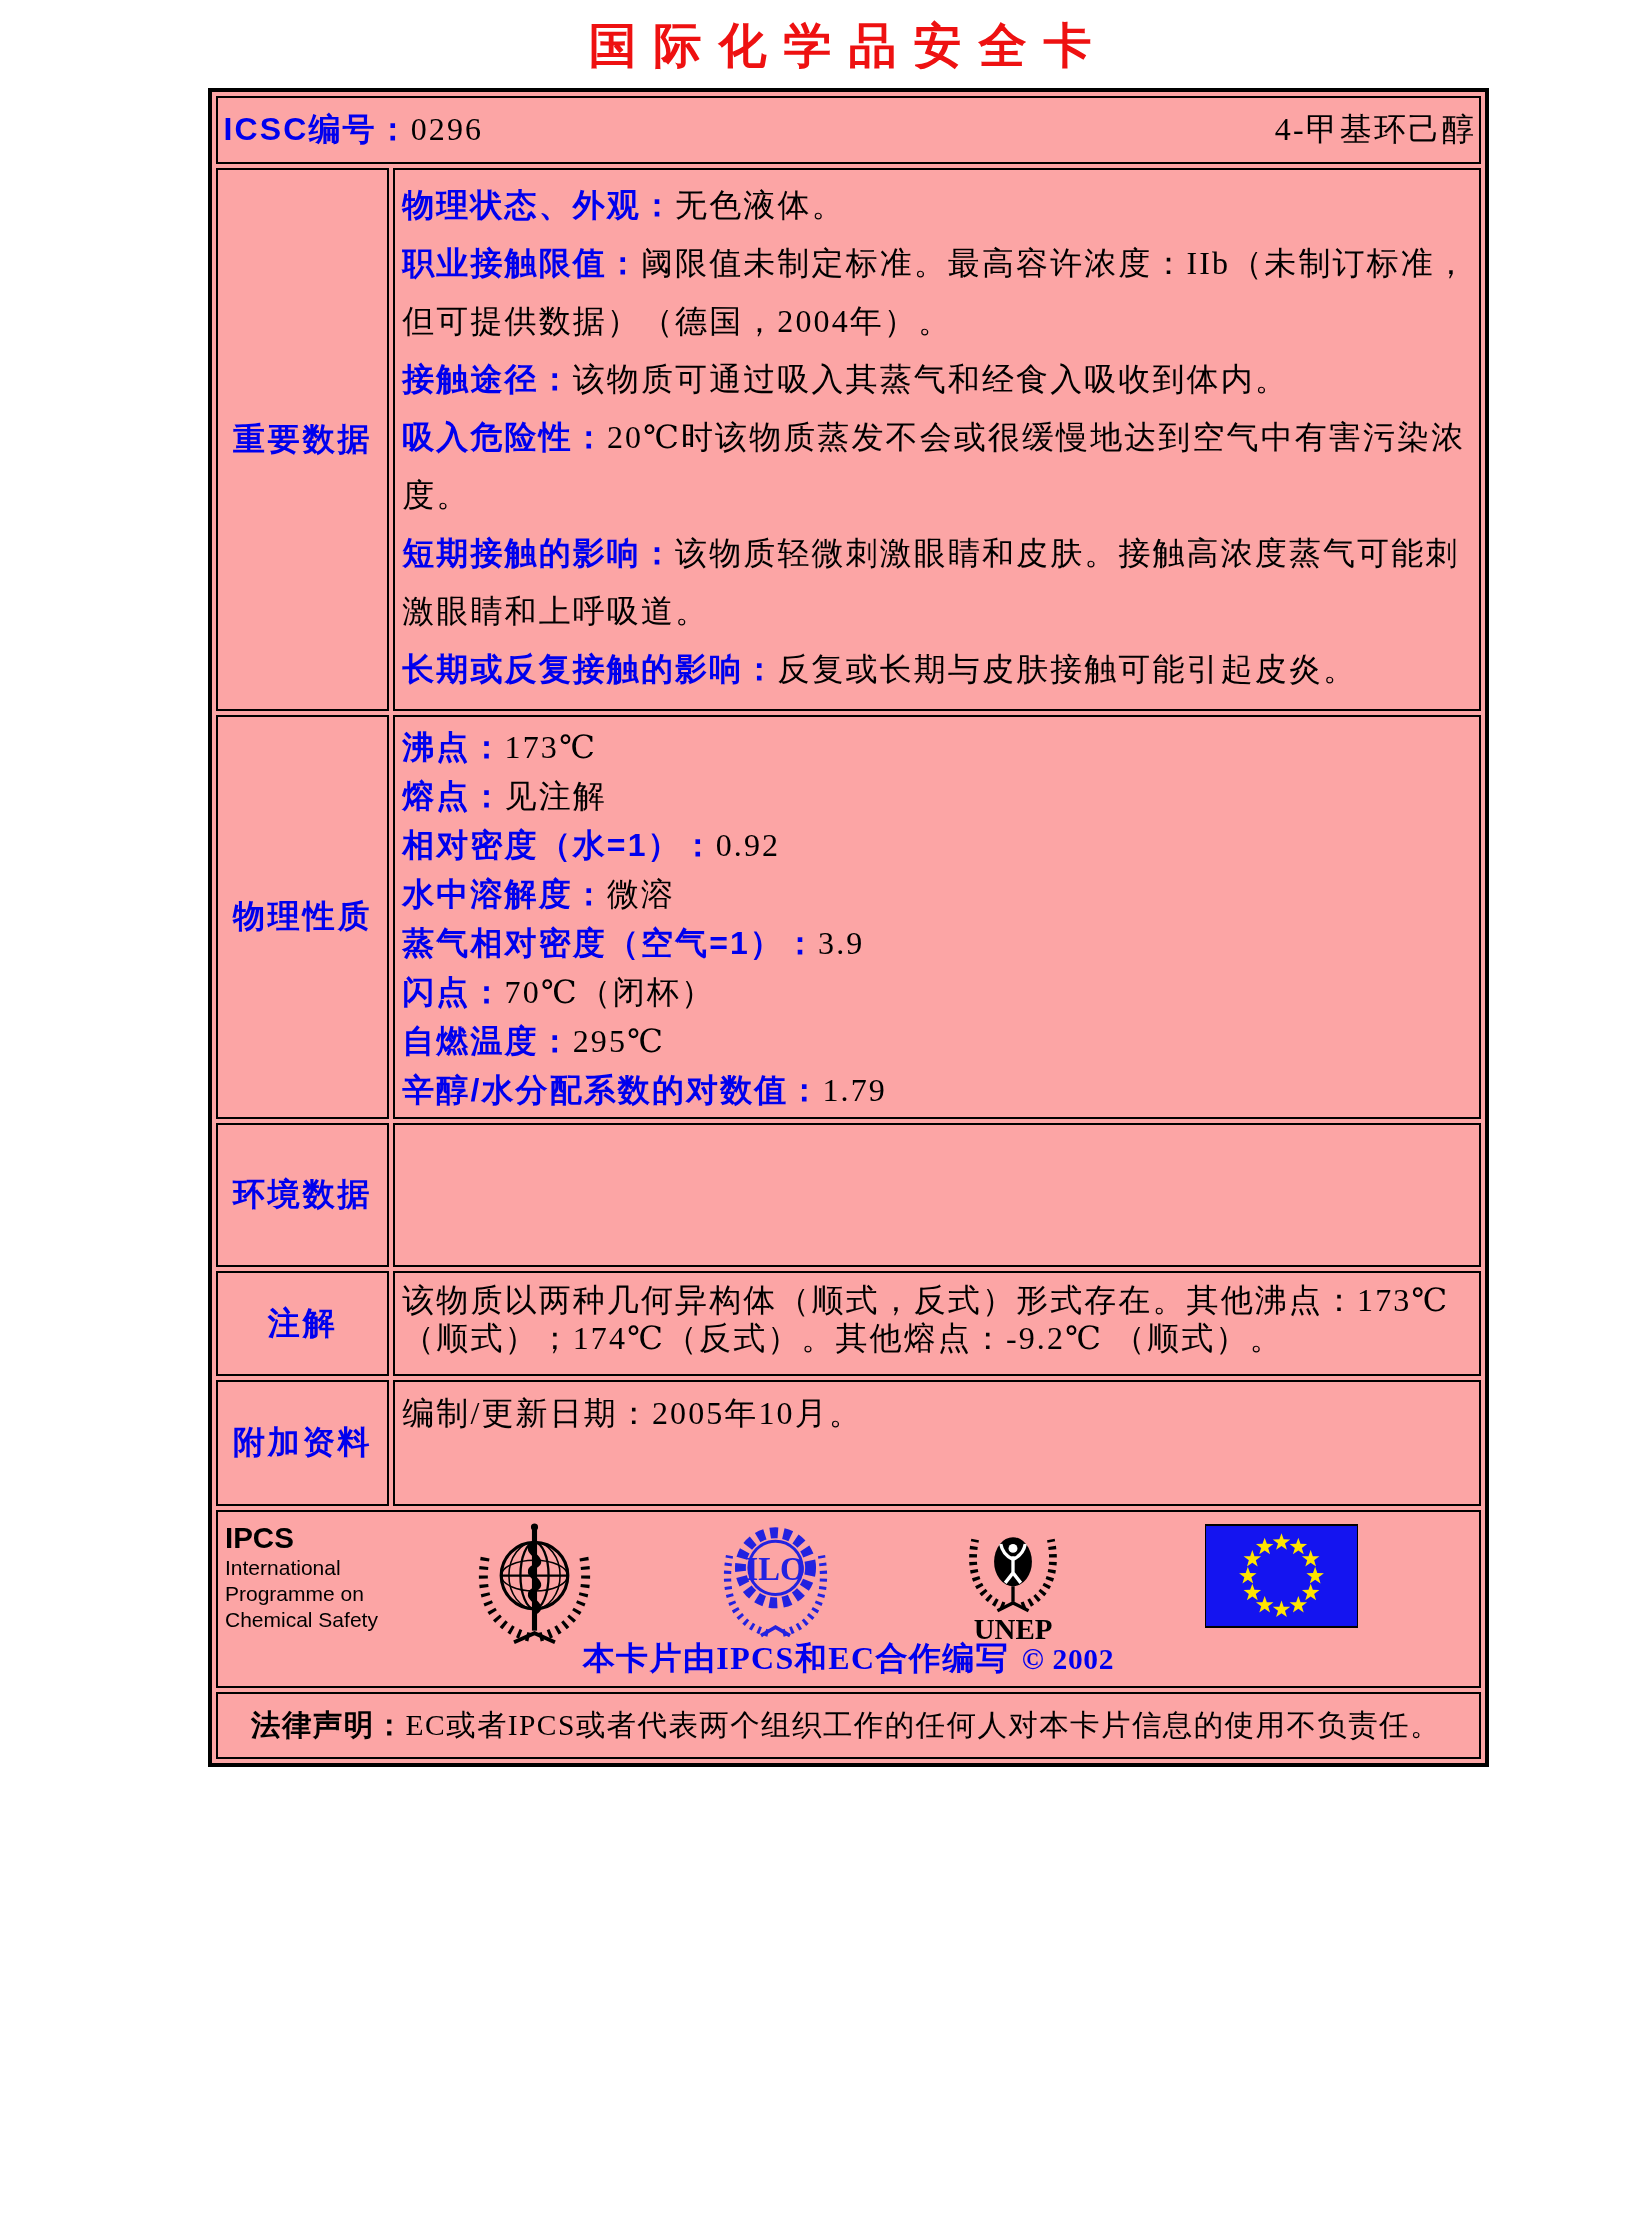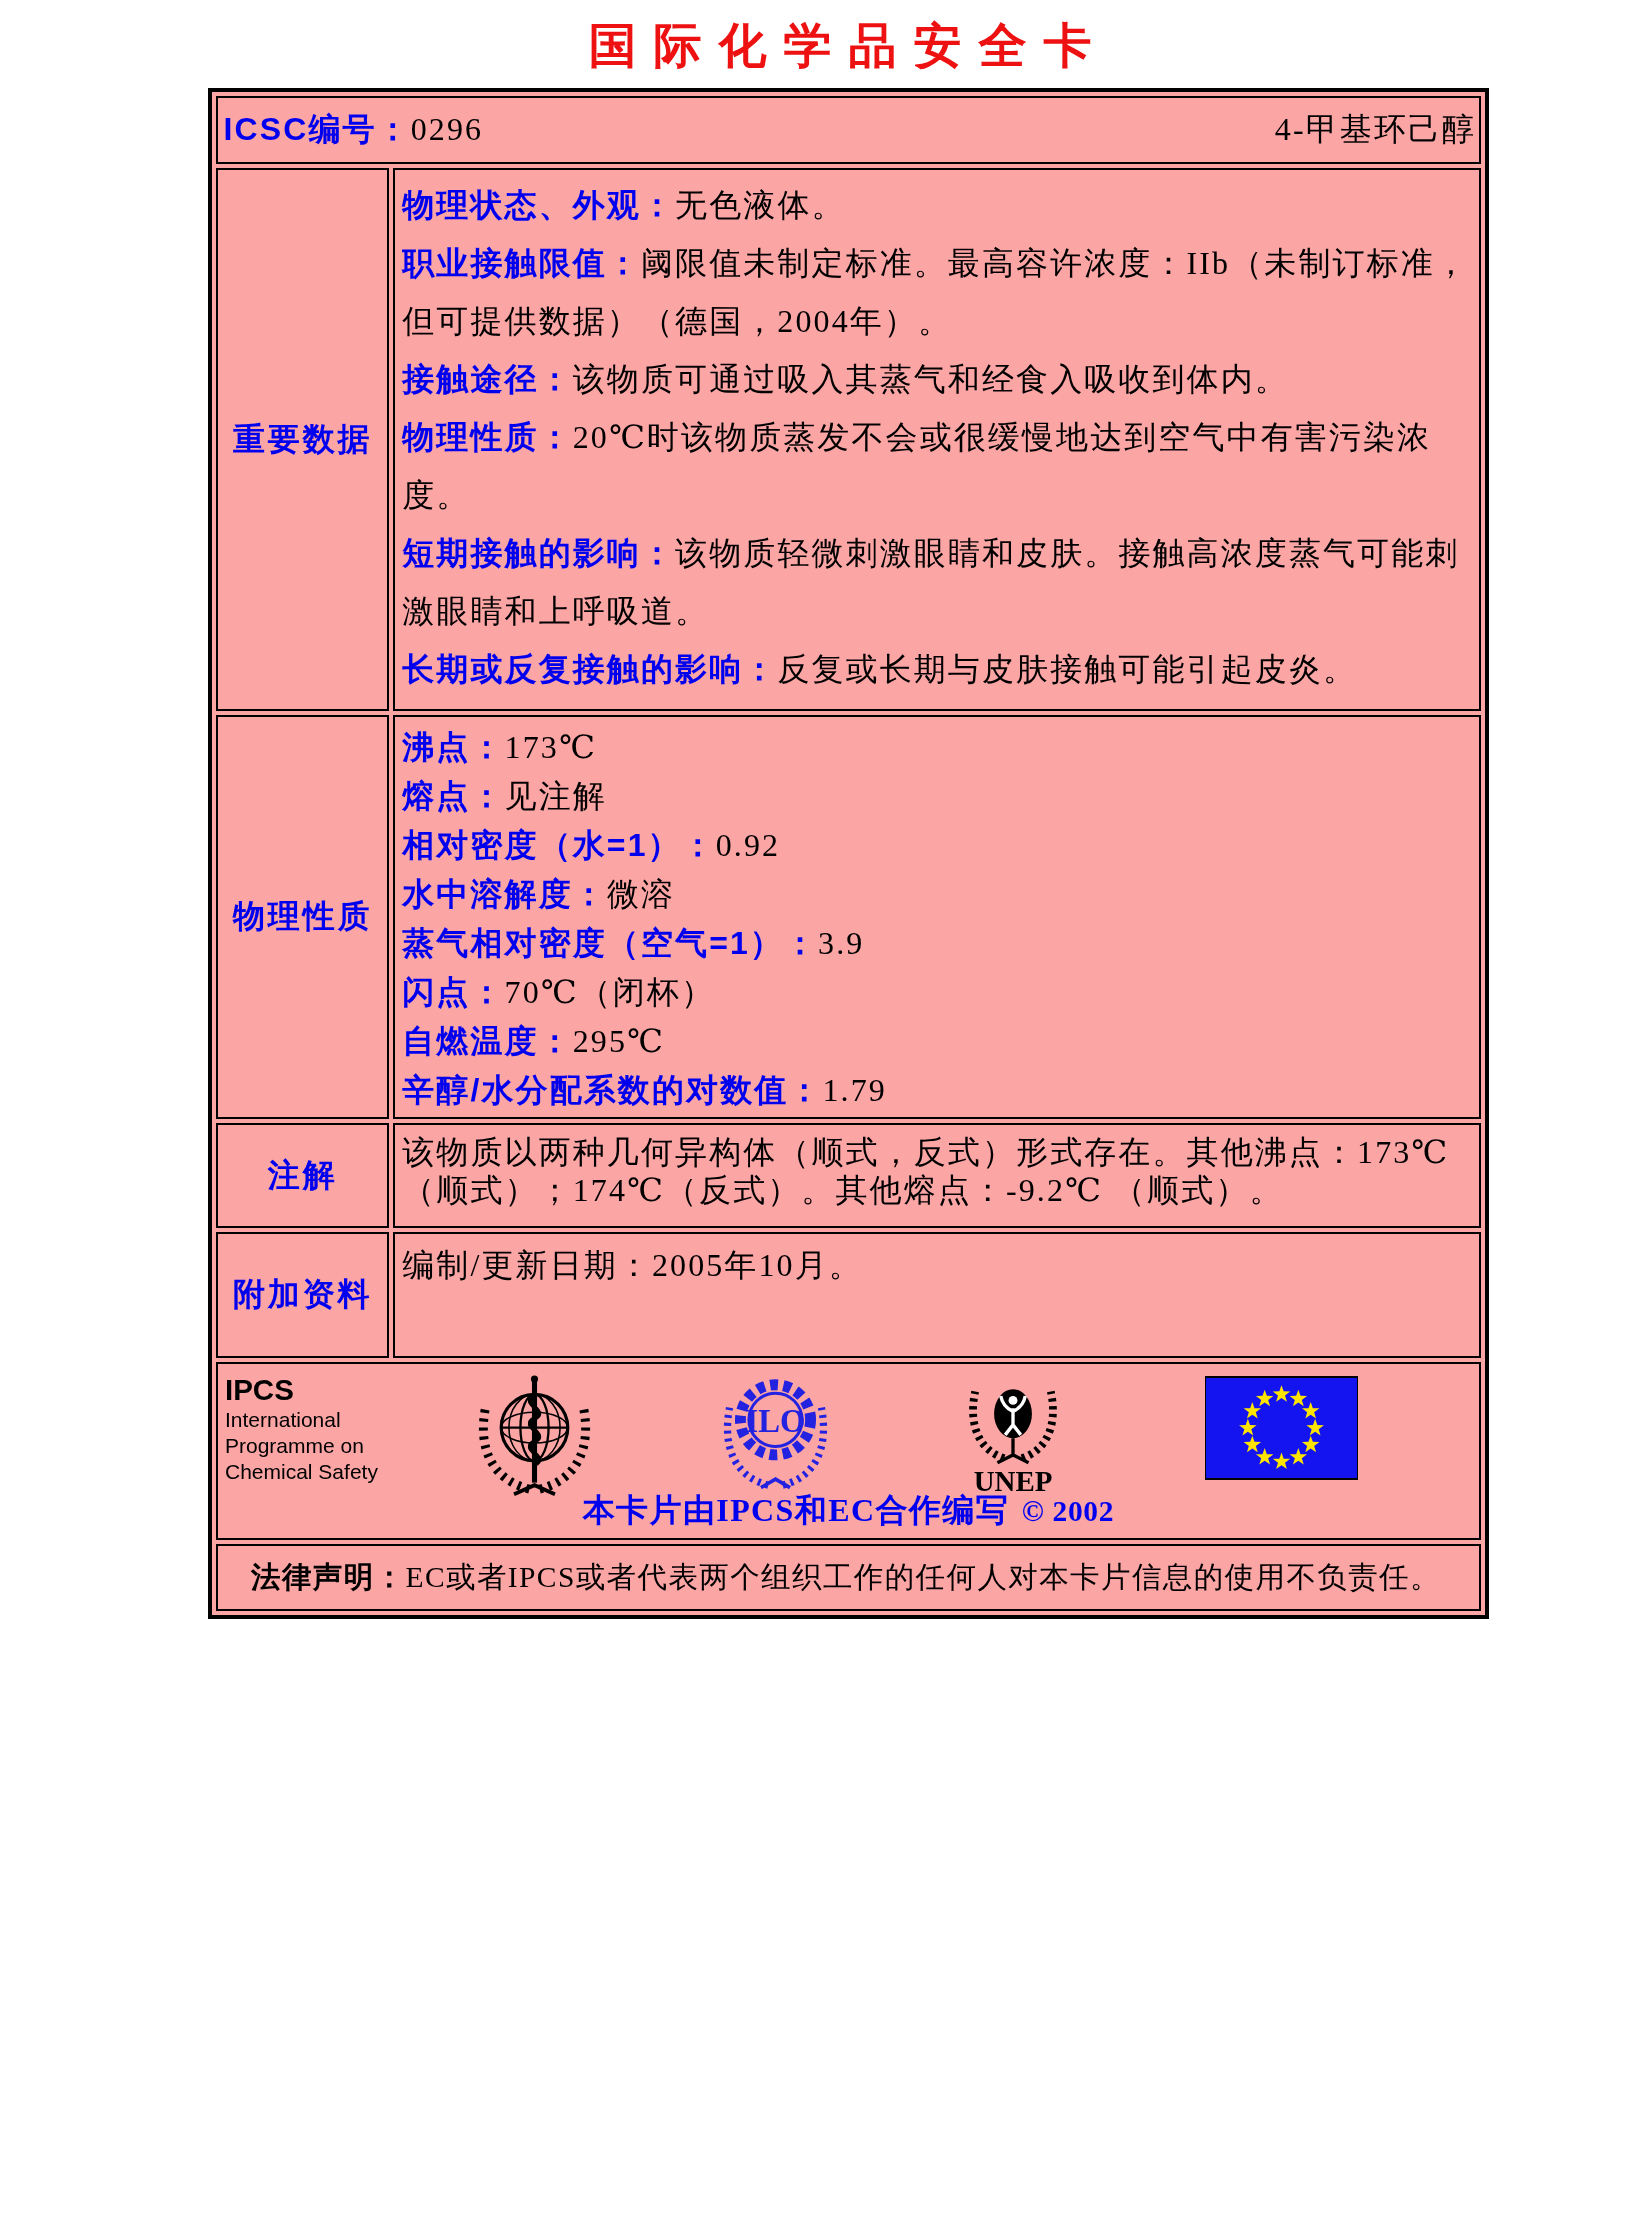--- a/index.html
+++ b/index.html
@@ -119,21 +119,21 @@
     </td>
   </tr>
 
   <tr class="r2">
     <td class="label-cell">重要数据</td>
     <td class="content-cell">
       <div class="item"><span class="blab">物理状态、外观：</span><span class="txt">无色液体。</span></div>
       <div class="item"><span class="blab">职业接触限值：</span><span class="txt">阈限值未制定标准。最高容许浓度：IIb（未制订标准，
 但可提供数据）（德国，2004年）。</span></div>
       <div class="item"><span class="blab">接触途径：</span><span class="txt">该物质可通过吸入其蒸气和经食入吸收到体内。</span></div>
-      <div class="item"><span class="blab">物理性质：</span><span class="txt">20℃时该物质蒸发不会或很缓慢地达到空气中有害污染浓
+      <div class="item"><span class="blab">吸入危险性：</span><span class="txt">20℃时该物质蒸发不会或很缓慢地达到空气中有害污染浓
 度。</span></div>
       <div class="item"><span class="blab">短期接触的影响：</span><span class="txt">该物质轻微刺激眼睛和皮肤。接触高浓度蒸气可能刺
 激眼睛和上呼吸道。</span></div>
       <div class="item"><span class="blab">长期或反复接触的影响：</span><span class="txt">反复或长期与皮肤接触可能引起皮炎。</span></div>
     </td>
   </tr>
 
   <tr class="r3">
     <td class="label-cell">物理性质</td>
     <td class="content-cell">
@@ -141,20 +141,24 @@
       <div class="item"><span class="blab">熔点：</span><span class="txt">见注解</span></div>
       <div class="item"><span class="blab">相对密度（水=1）：</span><span class="txt">0.92</span></div>
       <div class="item"><span class="blab">水中溶解度：</span><span class="txt">微溶</span></div>
       <div class="item"><span class="blab">蒸气相对密度（空气=1）：</span><span class="txt">3.9</span></div>
       <div class="item"><span class="blab">闪点：</span><span class="txt">70℃（闭杯）</span></div>
       <div class="item"><span class="blab">自燃温度：</span><span class="txt">295℃</span></div>
       <div class="item"><span class="blab">辛醇/水分配系数的对数值：</span><span class="txt">1.79</span></div>
     </td>
   </tr>
 
+  <tr class="r4">
+    <td class="label-cell">环境数据</td>
+    <td class="content-cell"></td>
+  </tr>
 
   <tr class="r5">
     <td class="label-cell">注解</td>
     <td class="content-cell">
       <span class="txt item">该物质以两种几何异构体（顺式，反式）形式存在。其他沸点：173℃
 （顺式）；174℃（反式）。其他熔点：-9.2℃ （顺式）。</span>
     </td>
   </tr>
 
   <tr class="r6">

